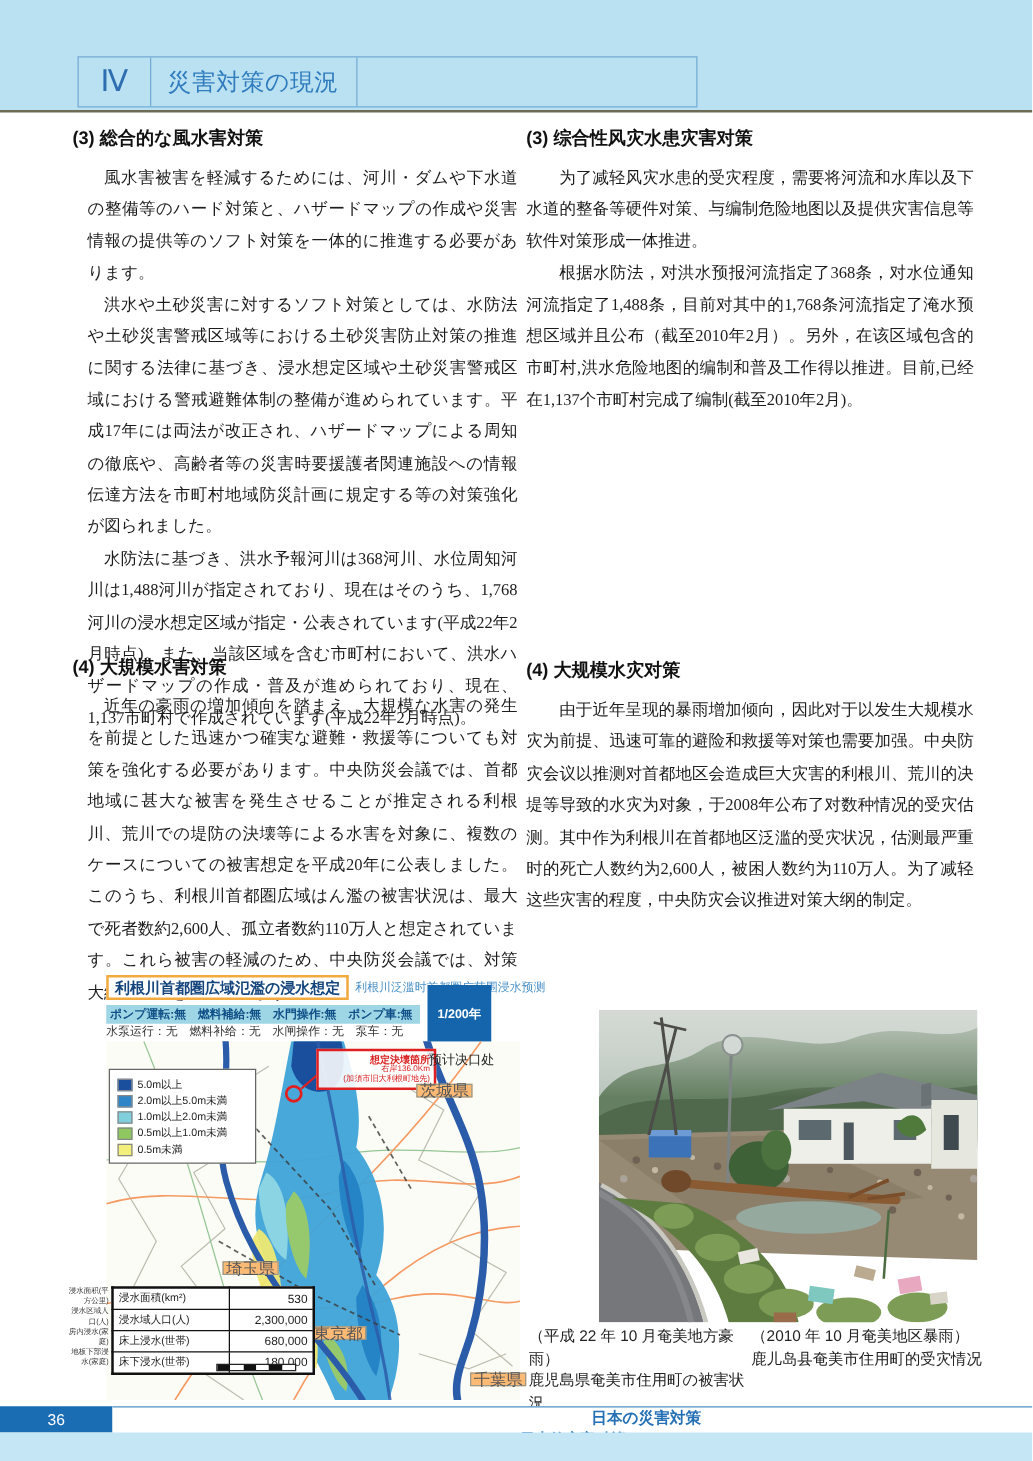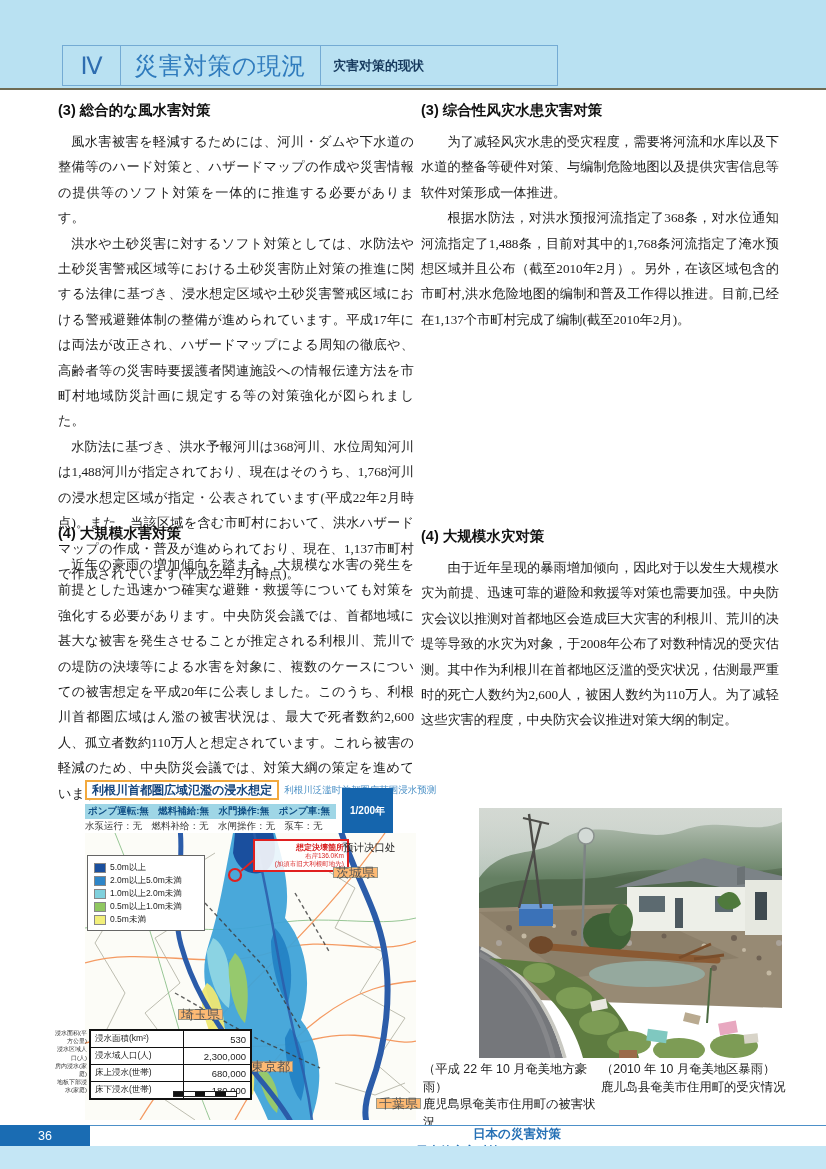--- a/index.html
+++ b/index.html
@@ -4,28 +4,28 @@
 <style>
   html,body{margin:0;padding:0;}
   body{width:826px;height:1169px;background:#fff;font-family:"Liberation Serif","DejaVu Serif",serif;color:#1c1c1c;}
   #page{position:relative;width:826px;height:1169px;overflow:hidden;background:#fff;}
 
   
   .top-band{position:absolute;left:0;top:0;width:826px;height:88px;background:#b9e1f2;}
   .top-rule{position:absolute;left:0;top:88px;width:826px;height:2px;background:#6e6b54;}
   .hdr-box{position:absolute;left:62px;top:45px;width:496px;height:41px;border:1px solid #74abd4;display:flex;align-items:stretch;box-sizing:border-box;}
   .hdr-no{width:57px;display:flex;align-items:center;justify-content:center;border-right:1px solid #74abd4;font-family:"Liberation Serif",serif;font-size:24px;color:#2e6db0;}
-  .hdr-ja{display:flex;align-items:center;padding:0 14px 0 13px;font-family:"Liberation Sans","DejaVu Sans",sans-serif;font-size:24px;color:#2f7bbd;border-right:1px solid #74abd4;letter-spacing:.5px;}
+  .hdr-ja{display:flex;align-items:center;padding:0 14px 0 13px;font-family:"Liberation Sans","DejaVu Sans",sans-serif;font-size:19px;color:#2f7bbd;border-right:1px solid #74abd4;letter-spacing:.5px;}
   .hdr-zh{display:flex;align-items:center;padding:0 12px;font-family:"Liberation Sans","DejaVu Sans",sans-serif;font-size:13px;font-weight:bold;color:#173a5e;}
 
   
   .txtblock{position:absolute;}
   .sec-h{font-family:"Liberation Sans","DejaVu Sans",sans-serif;font-weight:bold;font-size:14.5px;color:#111;margin:0 0 9px 0;}
   .para{font-size:13.2px;line-height:25.4px;text-align:justify;margin:0;}
-  .para.ja{text-indent:1em;}
+  .para.ja{text-indent:1em;margin-left:12px;}
   .para.zh{text-indent:2em;}
   #sec3-ja{left:58px;top:101px;width:356px;}
   #sec3-zh{left:421px;top:101px;width:358px;}
   #sec4-ja{left:58px;top:524px;width:356px;}
   #sec4-zh{left:421px;top:527px;width:358px;}
 
   
   #map-fig{position:absolute;left:85px;top:779px;width:331px;height:341px;font-family:"Liberation Sans","DejaVu Sans",sans-serif;}
   .map-title-row{display:flex;align-items:center;height:22px;}
   .map-title-ja{border:2px solid #f2a93e;background:#fff;color:#15457d;font-weight:bold;font-size:12px;padding:0 5px;line-height:16px;white-space:nowrap;}
@@ -77,21 +77,20 @@
 </head>
 <body>
 
 <div id="page">
 
   <div class="top-band"></div>
   <div class="top-rule"></div>
   <div class="hdr-box">
     <div class="hdr-no">Ⅳ</div>
     <div class="hdr-ja">災害対策の現況</div>
-    <div class="hdr-zh">灾害对策的现状</div>
   </div>
 
   <div class="txtblock" id="sec3-ja">
     <h3 class="sec-h">(3) 総合的な風水害対策</h3>
     <p class="para ja">風水害被害を軽減するためには、河川・ダムや下水道の整備等のハード対策と、ハザードマップの作成や災害情報の提供等のソフト対策を一体的に推進する必要があります。</p>
     <p class="para ja">洪水や土砂災害に対するソフト対策としては、水防法や土砂災害警戒区域等における土砂災害防止対策の推進に関する法律に基づき、浸水想定区域や土砂災害警戒区域における警戒避難体制の整備が進められています。平成17年には両法が改正され、ハザードマップによる周知の徹底や、高齢者等の災害時要援護者関連施設への情報伝達方法を市町村地域防災計画に規定する等の対策強化が図られました。</p>
     <p class="para ja">水防法に基づき、洪水予報河川は368河川、水位周知河川は1,488河川が指定されており、現在はそのうち、1,768河川の浸水想定区域が指定・公表されています(平成22年2月時点)。また、当該区域を含む市町村において、洪水ハザードマップの作成・普及が進められており、現在、1,137市町村で作成されています(平成22年2月時点)。</p>
   </div>
 
   <div class="txtblock" id="sec4-ja">

